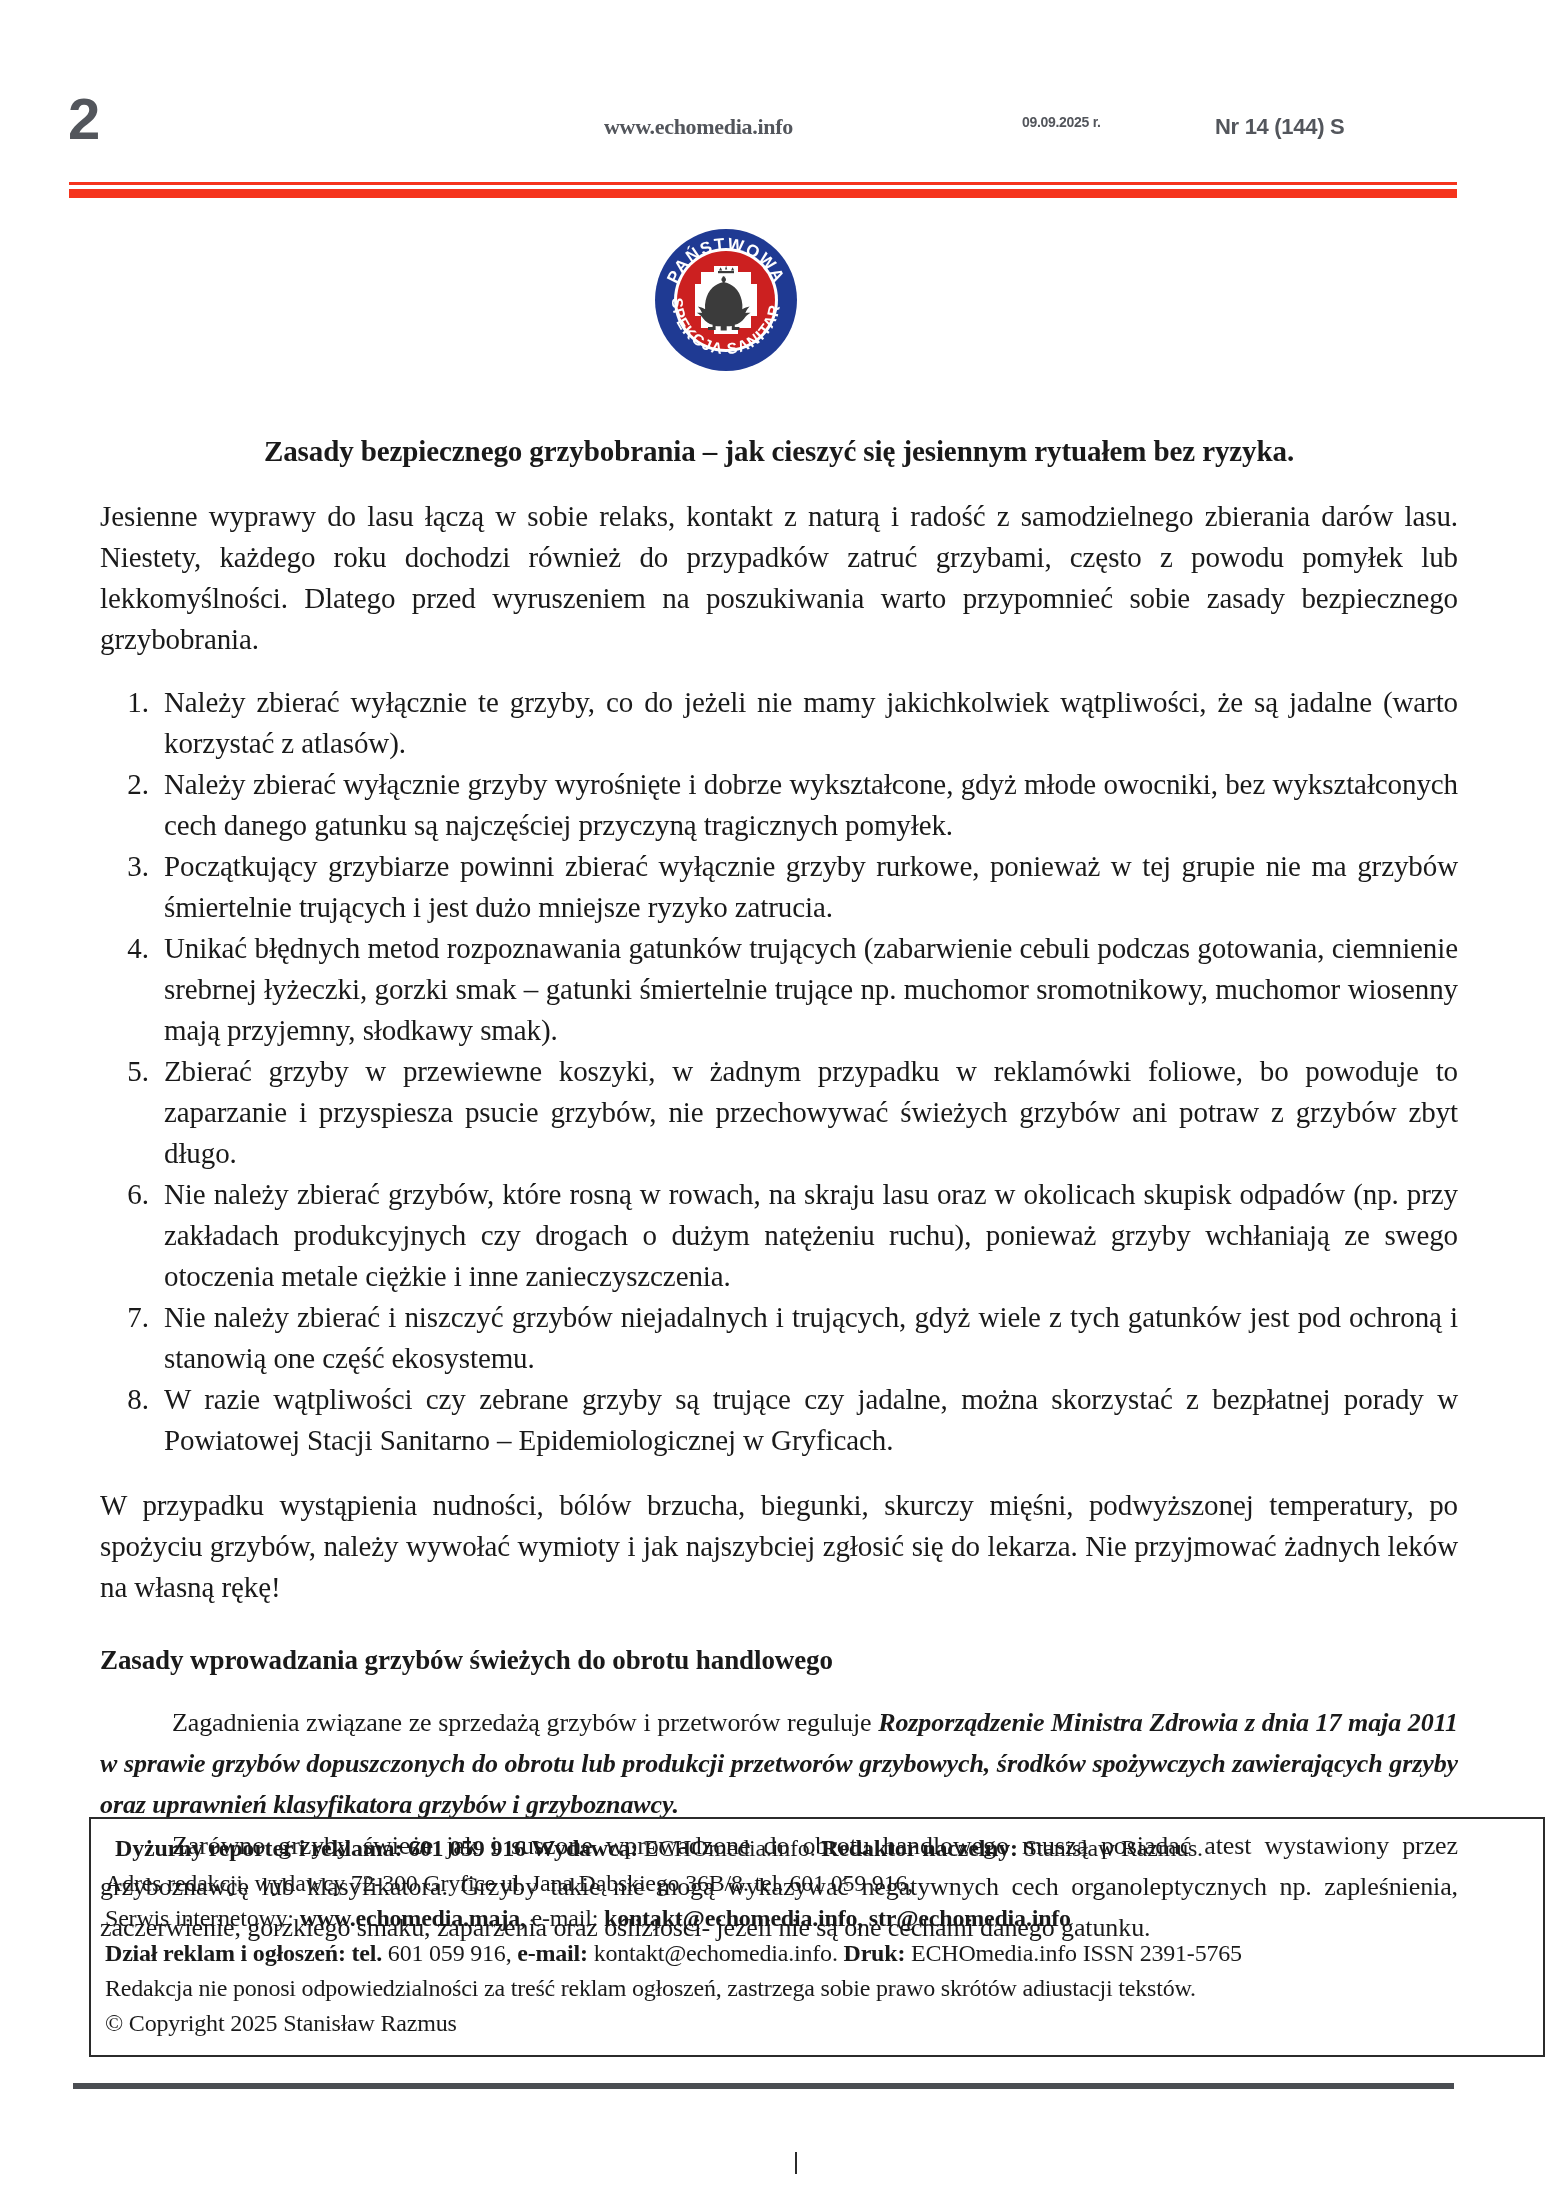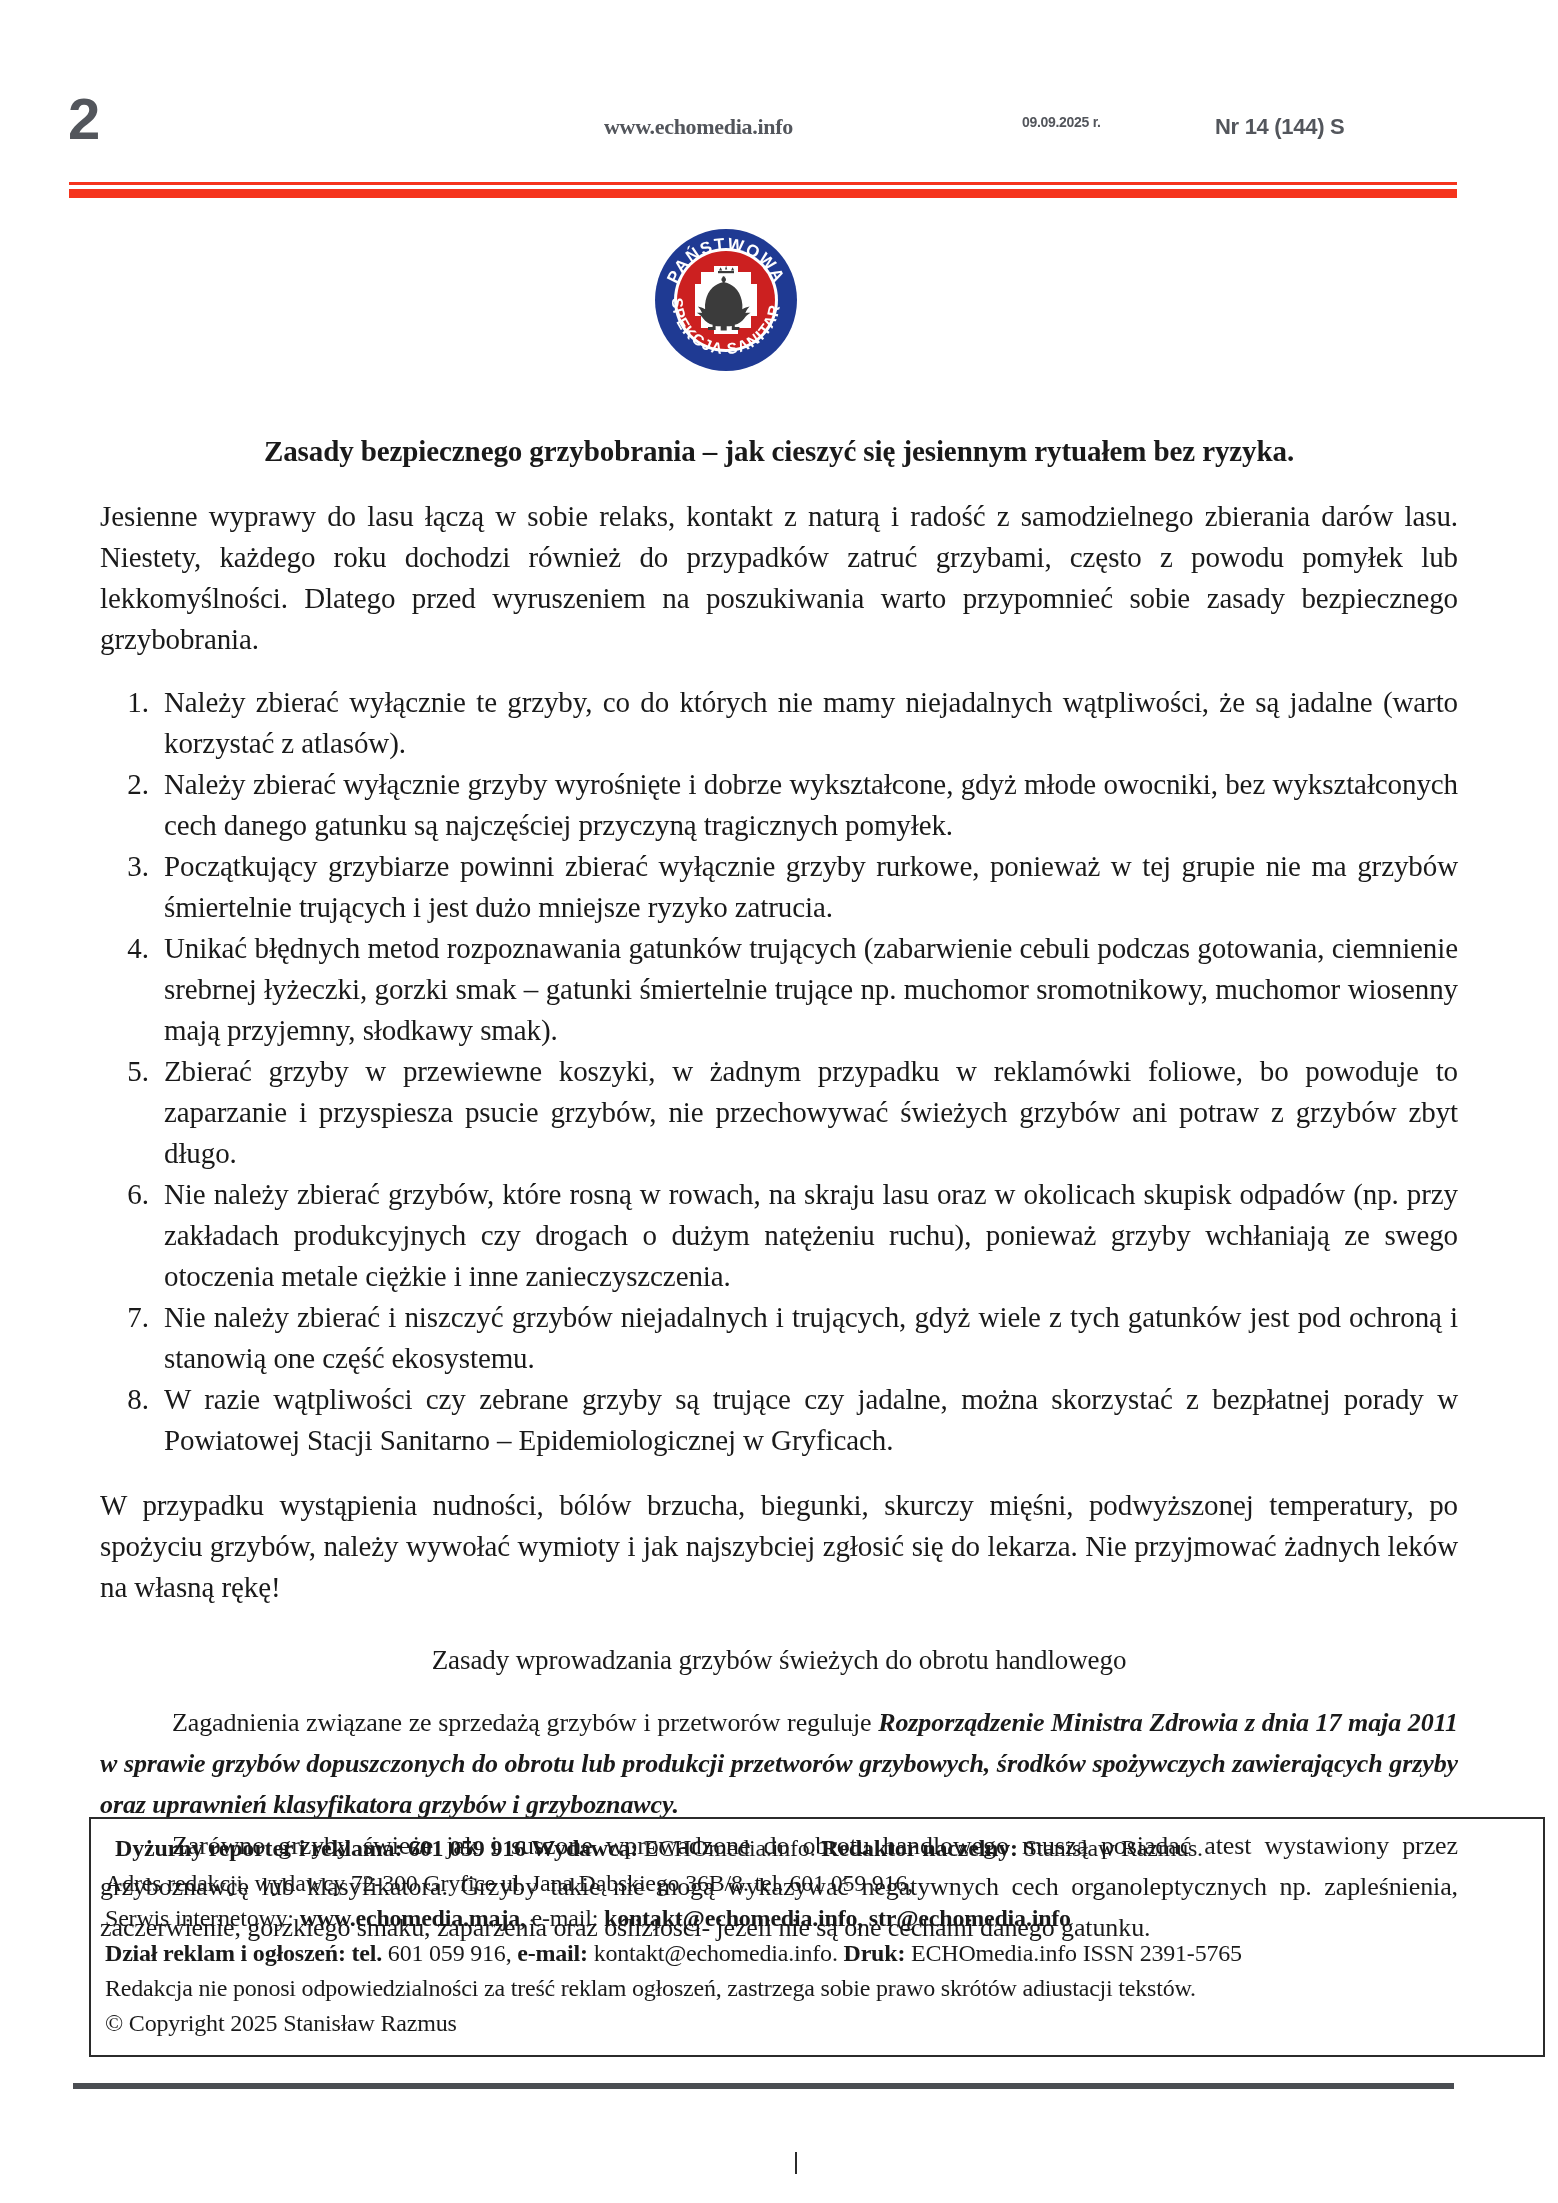--- a/index.html
+++ b/index.html
@@ -139,22 +139,22 @@
     margin: 24px 0 0 0;
     font-size: 29px;
     line-height: 41px;
     text-align: justify;
     letter-spacing: -0.1px;
   }
   h2.section-title {
     margin: 34px 0 0 0;
     font-size: 27px;
     line-height: 36px;
-    font-weight: normal;
-    text-align: center;
+    font-weight: bold;
+    text-align: left;
     letter-spacing: -0.1px;
   }
   p.sec-para {
     margin: 24px 0 0 0;
     font-size: 26px;
     line-height: 41px;
     text-align: justify;
     text-indent: 72px;
     letter-spacing: -0.1px;
   }
@@ -257,21 +257,21 @@
     </svg>
   </div>
 
   <div class="content">
 
     <h1 class="article-title">Zasady bezpiecznego grzybobrania – jak cieszyć się jesiennym rytuałem bez ryzyka.</h1>
 
     <p class="lead">Jesienne wyprawy do lasu łączą w sobie relaks, kontakt z naturą i radość z samodzielnego zbierania darów lasu. Niestety, każdego roku dochodzi również do przypadków zatruć grzybami, często z powodu pomyłek lub lekkomyślności. Dlatego przed wyruszeniem na poszukiwania warto przypomnieć sobie zasady bezpiecznego grzybobrania.</p>
 
     <ol class="rules">
-      <li>Należy zbierać wyłącznie te grzyby, co do których nie mamy niejadalnych wątpliwości, że są jadalne (warto korzystać z atlasów).</li>
+      <li>Należy zbierać wyłącznie te grzyby, co do jeżeli nie mamy jakichkolwiek wątpliwości, że są jadalne (warto korzystać z atlasów).</li>
       <li>Należy zbierać wyłącznie grzyby wyrośnięte i dobrze wykształcone, gdyż młode owocniki, bez wykształconych cech danego gatunku są najczęściej przyczyną tragicznych pomyłek.</li>
       <li>Początkujący grzybiarze powinni zbierać wyłącznie grzyby rurkowe, ponieważ w tej grupie nie ma grzybów śmiertelnie trujących i jest dużo mniejsze ryzyko zatrucia.</li>
       <li>Unikać błędnych metod rozpoznawania gatunków trujących (zabarwienie cebuli podczas gotowania, ciemnienie srebrnej łyżeczki, gorzki smak – gatunki śmiertelnie trujące np. muchomor sromotnikowy, muchomor wiosenny mają przyjemny, słodkawy smak).</li>
       <li>Zbierać grzyby w przewiewne koszyki, w żadnym przypadku w reklamówki foliowe, bo powoduje to zaparzanie i przyspiesza psucie grzybów, nie przechowywać świeżych grzybów ani potraw z grzybów zbyt długo.</li>
       <li>Nie należy zbierać  grzybów, które rosną w rowach, na skraju lasu oraz w okolicach skupisk odpadów (np. przy zakładach produkcyjnych czy drogach o dużym natężeniu ruchu), ponieważ grzyby wchłaniają ze swego otoczenia metale ciężkie i inne zanieczyszczenia.</li>
       <li>Nie należy zbierać i niszczyć grzybów niejadalnych i trujących, gdyż wiele z tych gatunków jest pod ochroną i stanowią one część ekosystemu.</li>
       <li>W razie wątpliwości czy zebrane grzyby są trujące czy jadalne, można skorzystać z bezpłatnej porady w Powiatowej Stacji Sanitarno – Epidemiologicznej w Gryficach.</li>
     </ol>
 
     <p class="after-list">W przypadku wystąpienia nudności, bólów brzucha, biegunki, skurczy mięśni, podwyższonej temperatury, po spożyciu grzybów, należy wywołać wymioty i jak najszybciej zgłosić się do lekarza. Nie przyjmować żadnych leków na własną rękę!</p>

